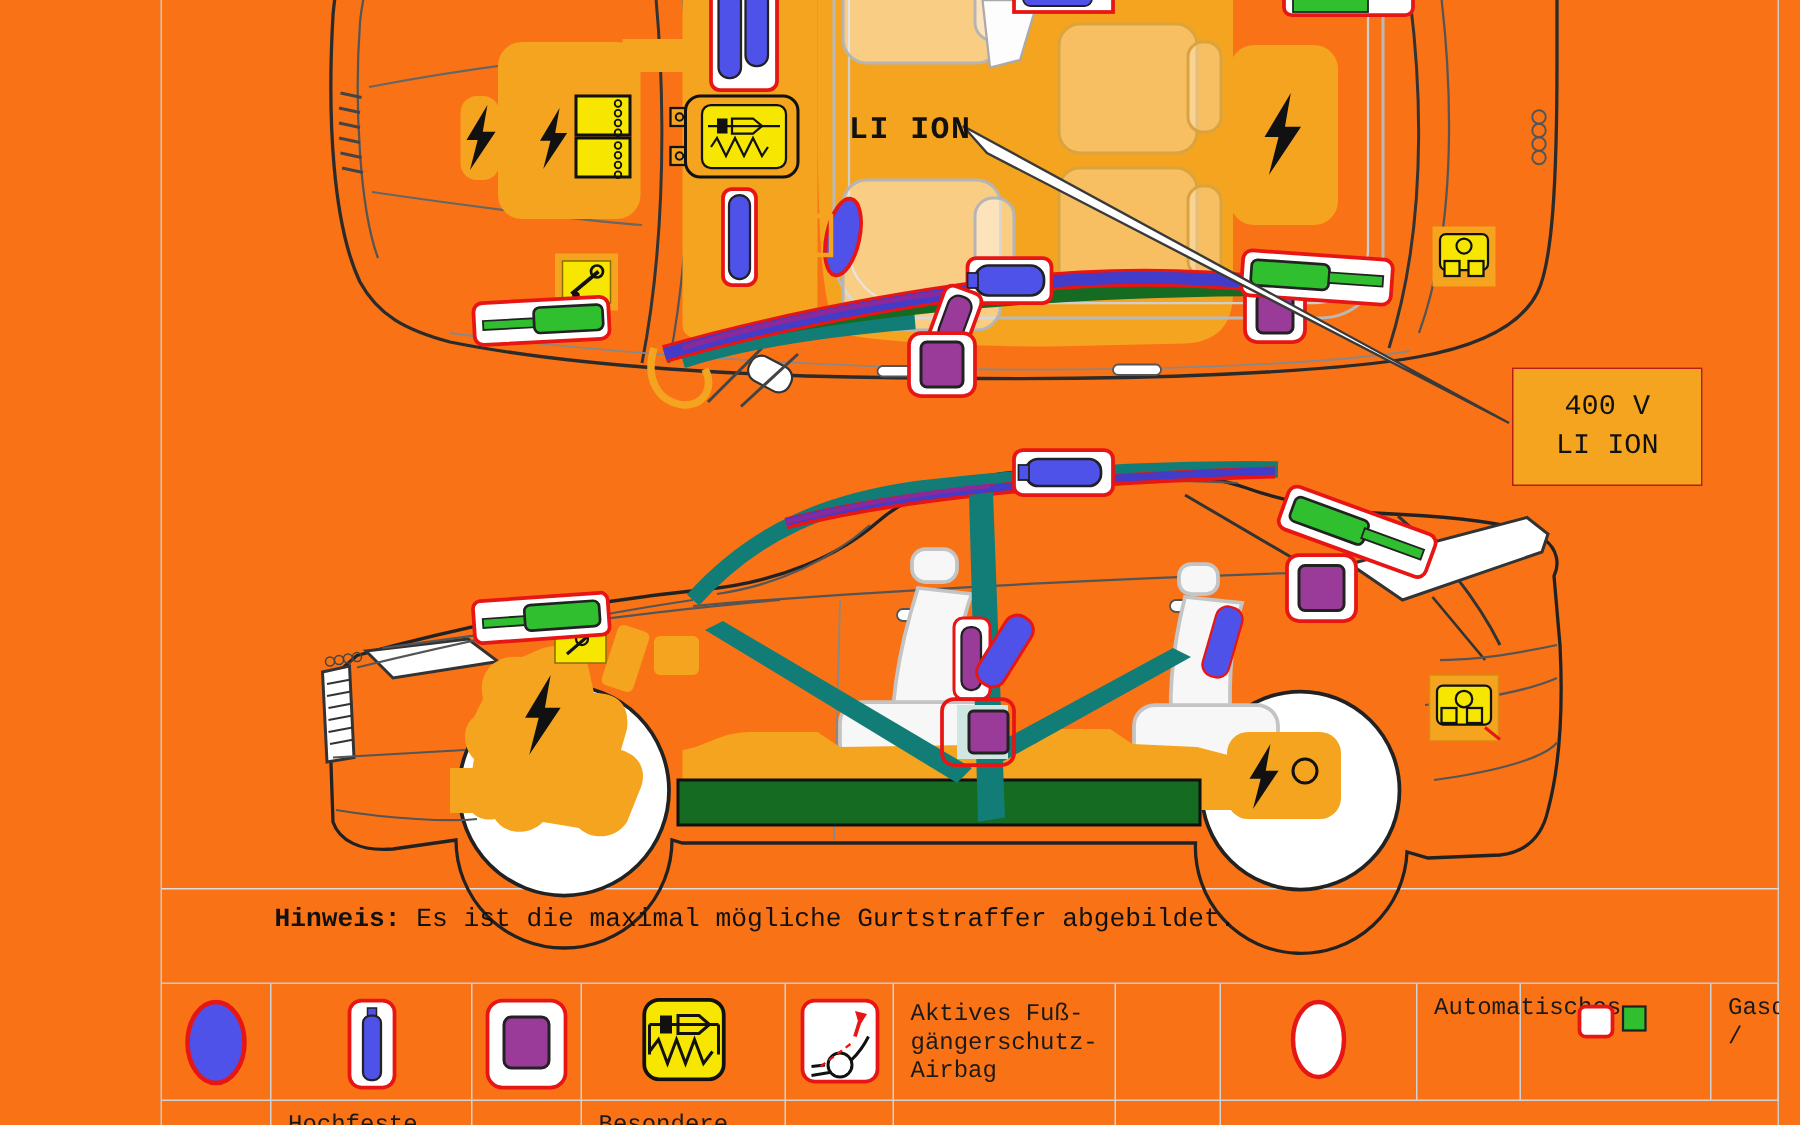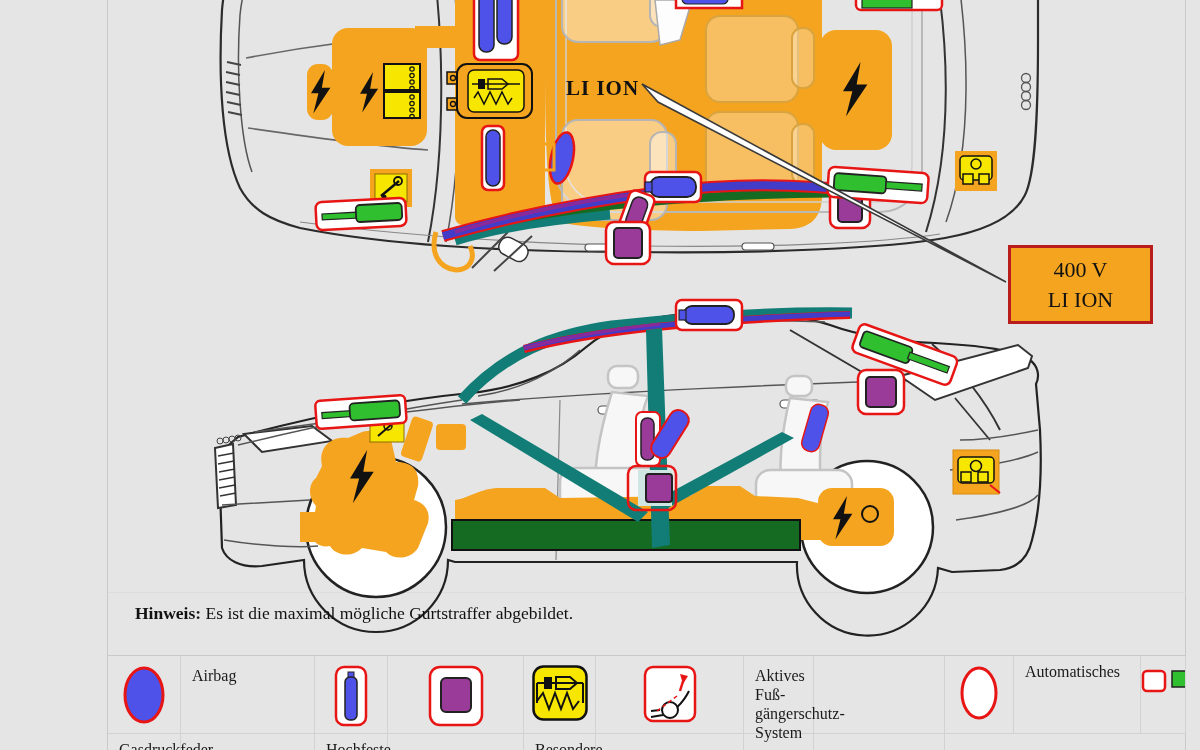--- a/index.html
+++ b/index.html
@@ -1,27 +1,27 @@
 <!DOCTYPE html>
 <html><head>
 <meta charset="utf-8">
 <style>
   html,body{margin:0;padding:0;background:#fff;}
-  .page{position:relative;width:1200px;height:750px;background:#e5e5e5;overflow:hidden;
-        font-family:Liberation Serif, serif;color:#1a1a1a;}
+  .page{position:relative;width:1200px;height:750px;background:#f97316;overflow:hidden;
+        font-family:Liberation Mono, monospace;color:#1a1a1a;}
   .vline{position:absolute;top:0;width:1px;height:750px;background:#c9c9c9;}
   .hline{position:absolute;height:1px;background:#ddd;}
   .illustration{position:absolute;left:0;top:0;width:1200px;height:655px;}
   .liion-label{position:absolute;left:566px;top:76px;font-size:21px;font-weight:bold;
         letter-spacing:1px;color:#111;}
-  .hv-box{position:absolute;left:1008px;top:245px;width:145px;height:79px;background:#F5A41F;
-        border:3px solid #b91c1c;box-sizing:border-box;display:flex;flex-direction:column;
-        align-items:center;justify-content:center;font-size:22px;line-height:1.32;color:#111;}
+  .hv-box{position:absolute;left:1008px;top:245px;width:127px;height:79px;background:#F5A41F;
+        border:1px solid #b91c1c;box-sizing:border-box;display:flex;flex-direction:column;
+        align-items:center;justify-content:center;font-size:19px;line-height:1.32;color:#111;}
   .note{position:absolute;left:135px;top:603px;font-size:17.5px;color:#111;}
-  .note b{font-weight:bold;}
+  .note b{font-weight:bold;margin-left:48px;}
   .legend{position:absolute;left:108px;top:655px;width:1078px;height:95px;overflow:hidden;
         border-top:1px solid #c9c9c9;box-sizing:border-box;display:grid;
         grid-template-columns:73px 134px 73px 136px 72px 148px 70px 131px 69px 127px 45px;
         grid-auto-rows:78px;}
   .lcell{border-right:1px solid #d2d2d2;border-bottom:1px solid #d2d2d2;box-sizing:border-box;}
   .icon-cell{display:flex;justify-content:center;align-items:flex-start;padding-top:9px;}
   .label-cell{padding:11px 6px 0 11px;font-size:16px;line-height:1.18;white-space:pre-line;}
 </style>
 </head>
 <body>
@@ -347,21 +347,20 @@
 
   <div class="note"><b>Hinweis:</b><span> Es ist die maximal mögliche Gurtstraffer abgebildet.</span></div>
 
   <div class="legend">
 
     <div class="lcell icon-cell">
       <svg width="44" height="60">
           <ellipse cx="22" cy="30" rx="19" ry="27" fill="#4F52E8" stroke="#E81515" stroke-width="3"></ellipse>
         </svg>
     </div>
-    <div class="lcell label-cell">Airbag</div>
     <div class="lcell icon-cell">
       <svg width="34" height="62">
           <rect x="2" y="2" width="30" height="58" rx="8" fill="#fff" stroke="#E81515" stroke-width="2.5"></rect>
           <rect x="14" y="7" width="6" height="7" fill="#4F52E8" stroke="#222" stroke-width="1"></rect>
           <rect x="11" y="12" width="12" height="43" rx="5" fill="#4F52E8" stroke="#222" stroke-width="1.5"></rect>
         </svg>
     </div>
     <div class="lcell icon-cell">
       <svg width="56" height="62">
           <rect x="2" y="2" width="52" height="58" rx="10" fill="#fff" stroke="#E81515" stroke-width="2.5"></rect>
@@ -385,21 +384,21 @@
           <path d="M 8,52 L 20,50 C 30,48 40,38 46,26" fill="none" stroke="#111" stroke-width="2"></path>
           <line x1="8" y1="46" x2="17" y2="45" stroke="#111" stroke-width="2"></line>
           <circle cx="27" cy="45" r="8" fill="#fff" stroke="#111" stroke-width="2"></circle>
           <line x1="14" y1="46" x2="34" y2="31" stroke="#E81515" stroke-width="1.5" stroke-dasharray="4,3"></line>
           <line x1="37" y1="26" x2="41" y2="13" stroke="#E81515" stroke-width="2.5"></line>
           <polygon points="37,9 45,11 40,19" fill="#E81515"></polygon>
         </svg>
     </div>
     <div class="lcell label-cell">Aktives Fuß-
 gängerschutz-
-System</div>
+Airbag</div>
     <div class="lcell"></div>
 
     <div class="lcell icon-cell">
       <svg width="44" height="60" style="margin-top:-4px">
           <ellipse cx="22" cy="32" rx="17" ry="25" fill="#fff" stroke="#E81515" stroke-width="3"></ellipse>
         </svg>
     </div>
     <div class="lcell label-cell" style="padding-top:7px">Automatisches</div>
     <div class="lcell icon-cell">
       <svg width="52" height="30" style="margin-top:-2px">

